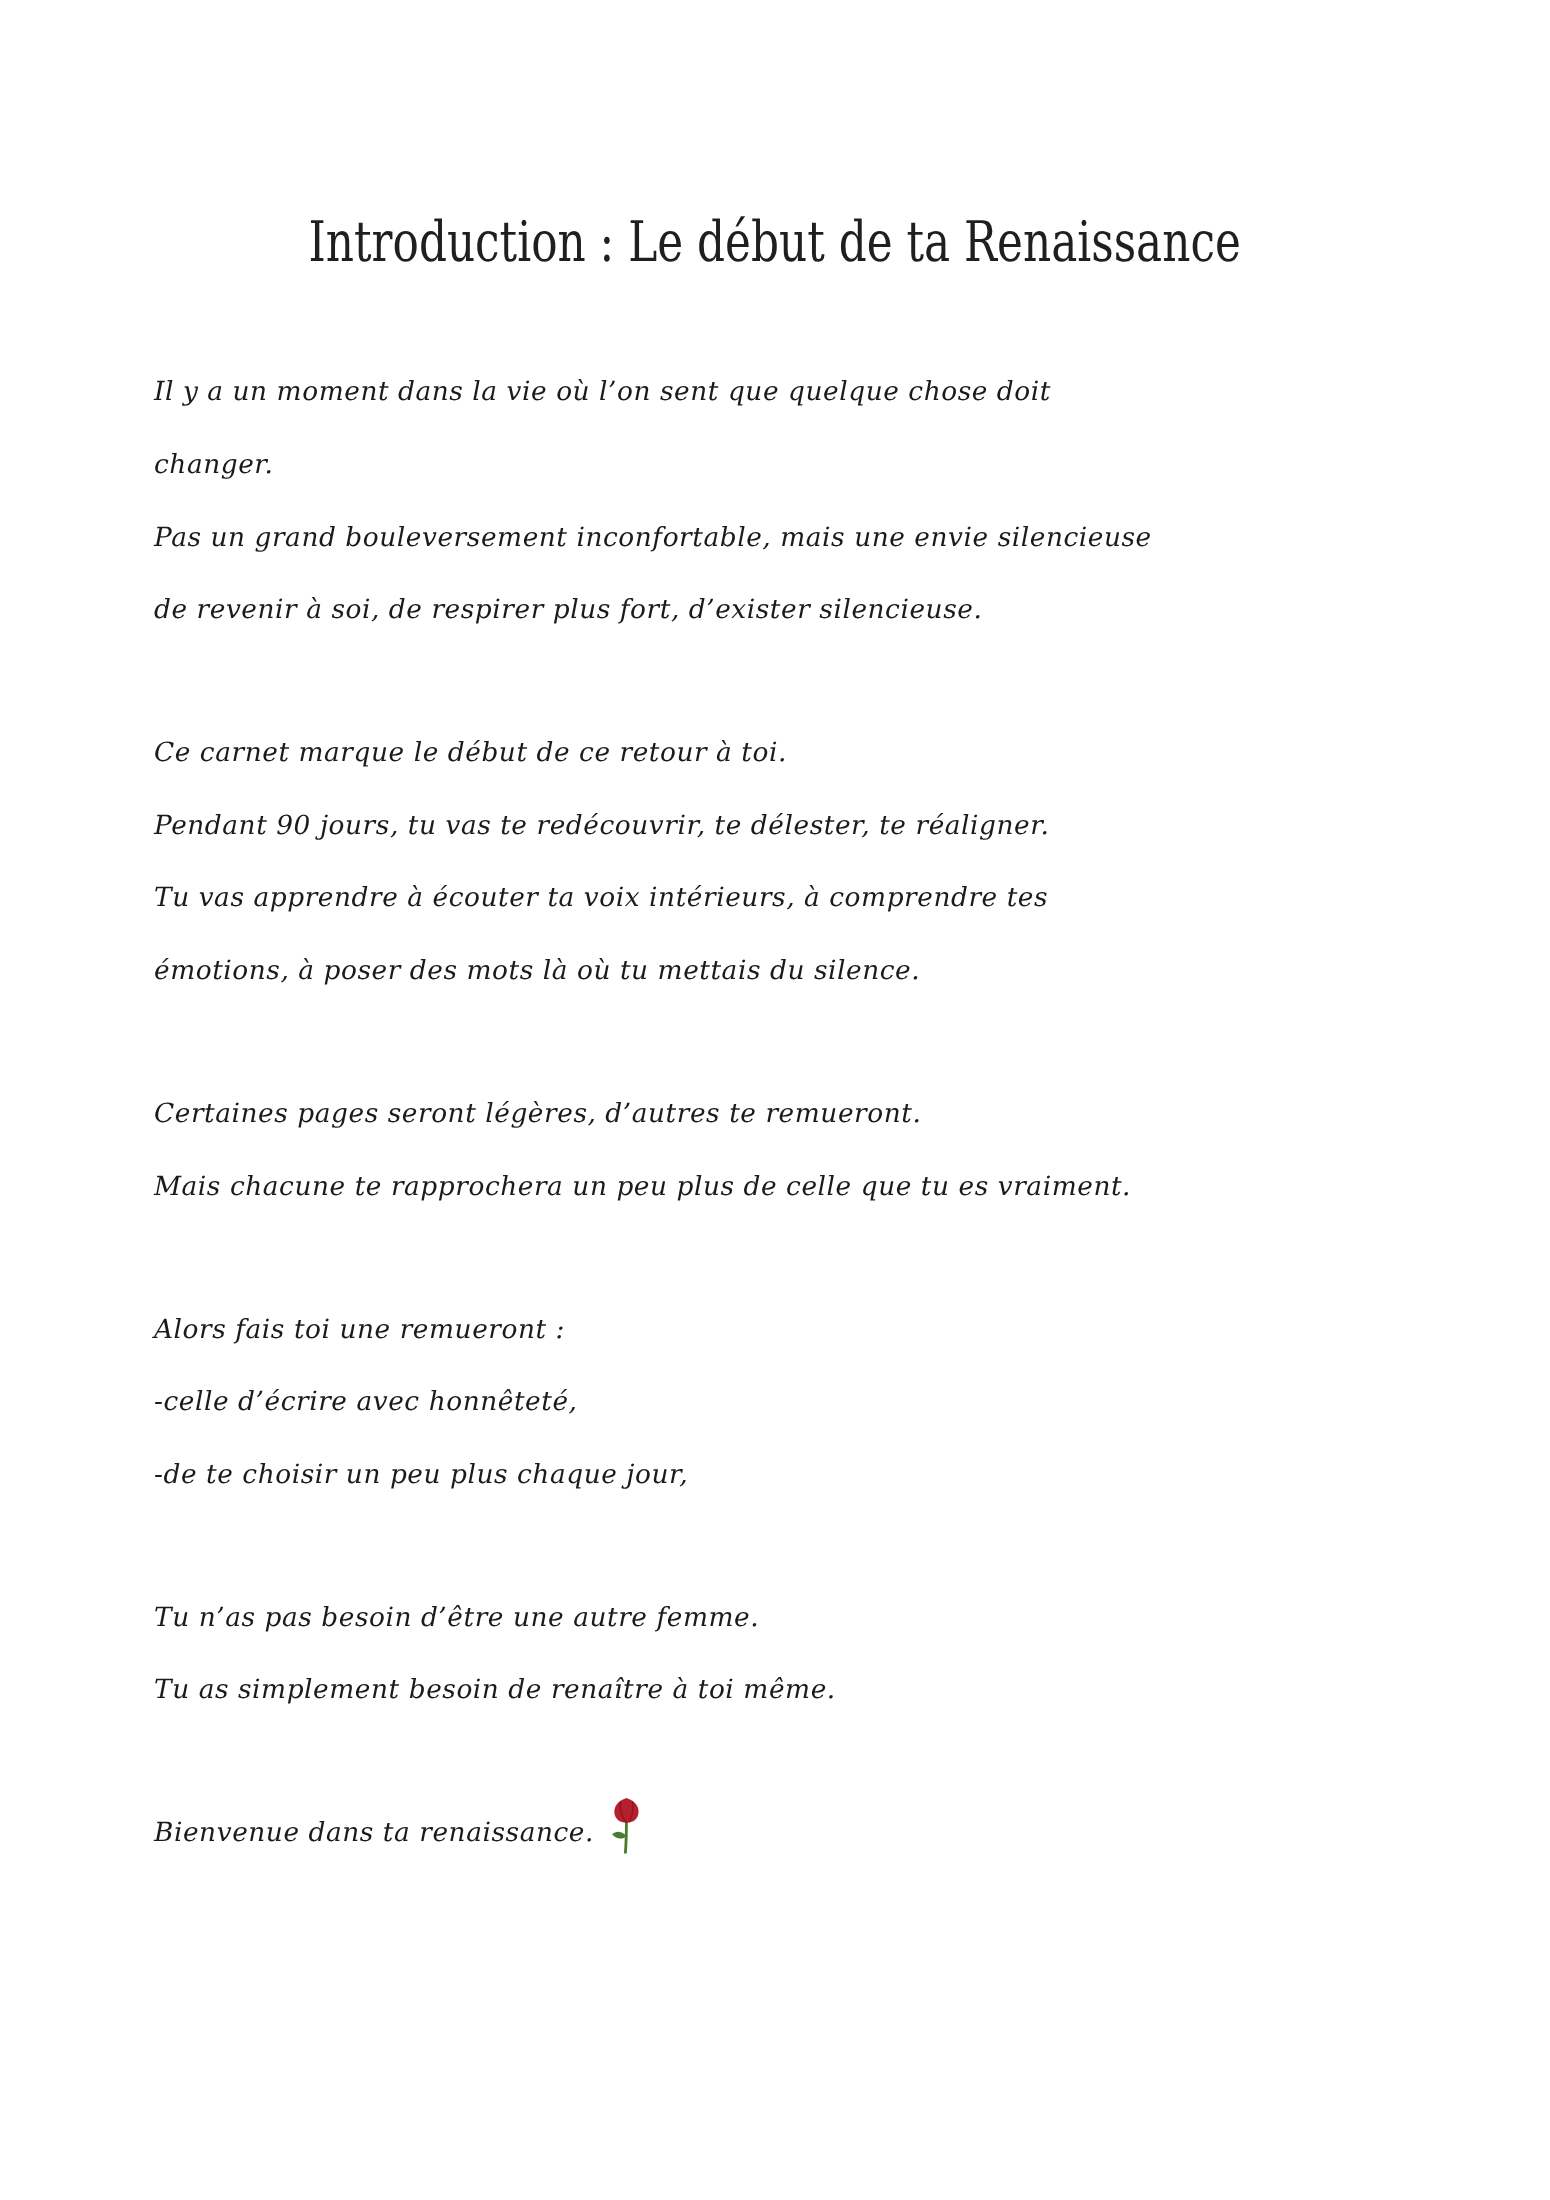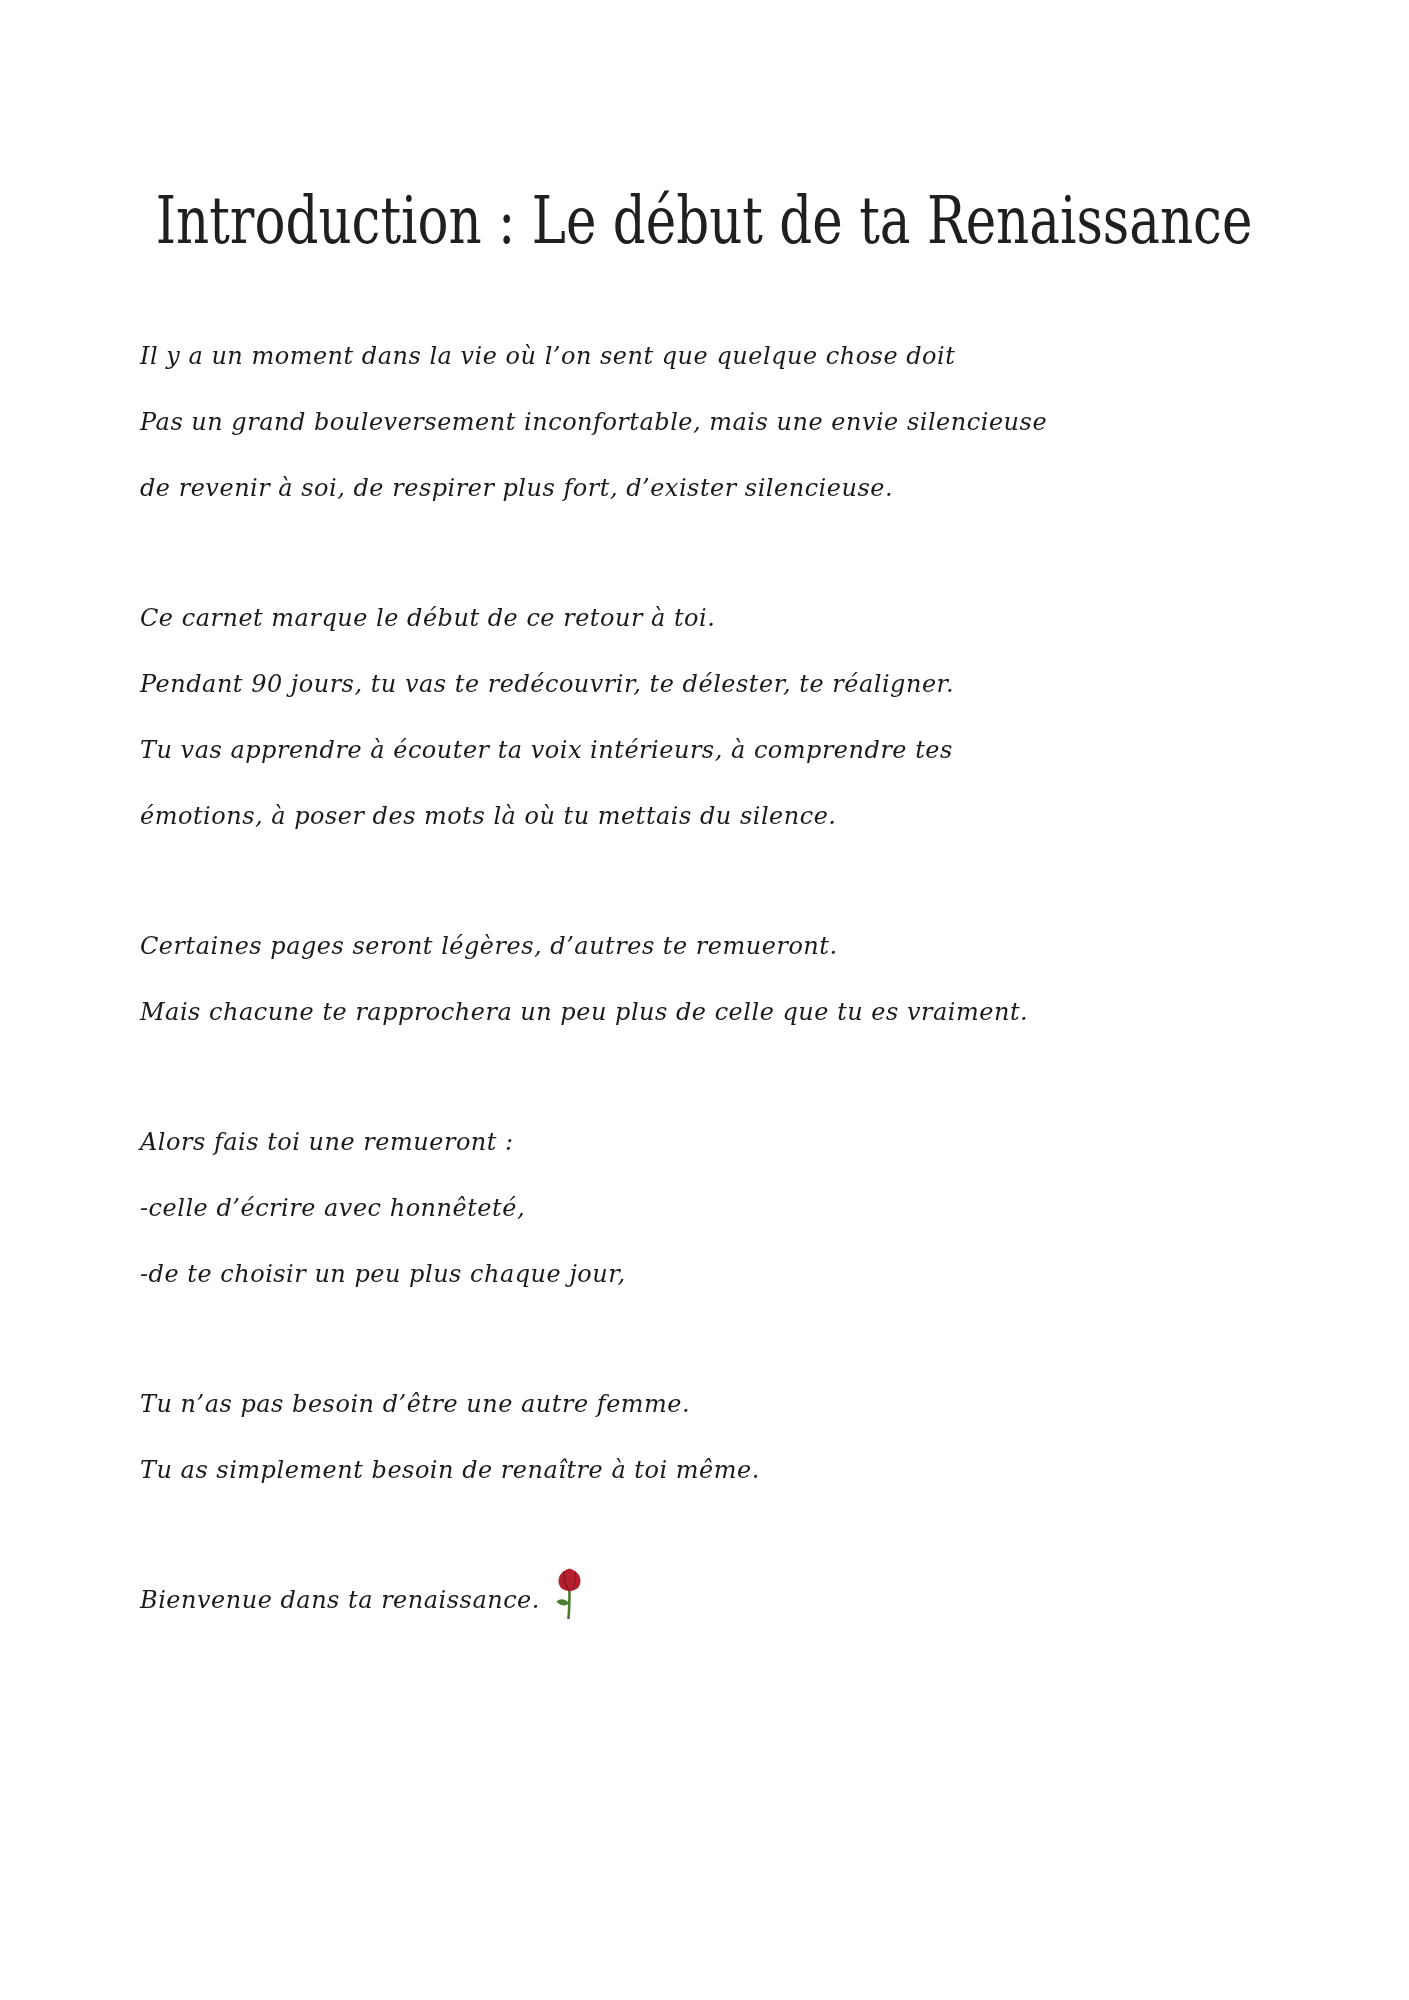--- a/index.html
+++ b/index.html
@@ -9,21 +9,21 @@
     height: 2000px;
     background: #ffffff;
     color: #1b1b1b;
     font-family: "DejaVu Serif", serif;
     overflow: hidden;
   }
   .title {
     margin: 0;
     padding-top: 186px;
     text-align: center;
-    font-size: 66px;
+    font-size: 51px;
     font-weight: 400;
     line-height: 70px;
     color: #1f1f1f;
     white-space: nowrap;
   }
   .title-inner {
     display: inline-block;
     transform: scaleX(0.78);
     transform-origin: center;
   }
@@ -49,20 +49,21 @@
 
 <div class="page">
 
   <h1 class="title"><span class="title-inner">Introduction : Le début de ta Renaissance</span></h1>
 
   <div class="content">
 
     <div id="paragraphs">
         <div class="paragraph">
           <div class="line">Il y a un moment dans la vie où l’on sent que quelque chose doit</div>
+          <div class="line">changer.</div>
           <div class="line">Pas un grand bouleversement inconfortable, mais une envie silencieuse</div>
           <div class="line">de revenir à soi, de respirer plus fort, d’exister silencieuse.</div>
         </div>
         <div class="paragraph">
           <div class="line">Ce carnet marque le début de ce retour à toi.</div>
           <div class="line">Pendant 90 jours, tu vas te redécouvrir, te délester, te réaligner.</div>
           <div class="line">Tu vas apprendre à écouter ta voix intérieurs, à comprendre tes</div>
           <div class="line">émotions, à poser des mots là où tu mettais du silence.</div>
         </div>
         <div class="paragraph">

